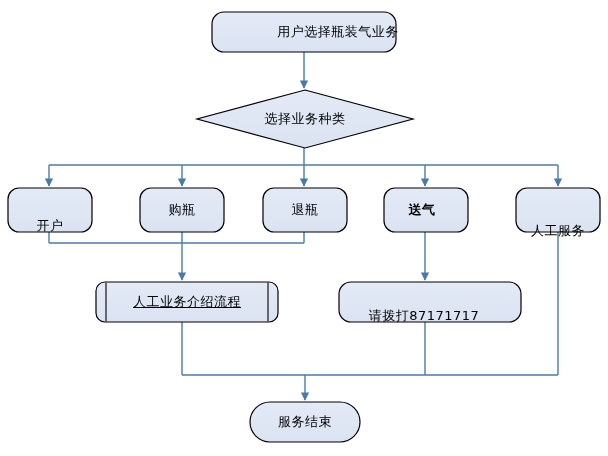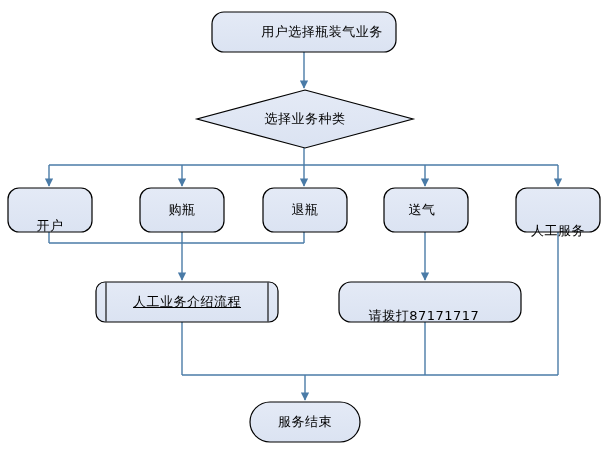--- a/index.html
+++ b/index.html
@@ -94,31 +94,31 @@
     <rect x="96" y="282" width="182" height="40" rx="9" ry="9" fill="url(#nodeFill)" stroke="#000000" stroke-width="1.2"></rect>
     <line x1="106" y1="282.5" x2="106" y2="321.5" stroke="#000000" stroke-width="1.1"></line>
     <line x1="268" y1="282.5" x2="268" y2="321.5" stroke="#000000" stroke-width="1.1"></line>
 
     <rect x="339" y="282" width="182" height="40" rx="12" ry="12" fill="url(#nodeFill)" stroke="#000000" stroke-width="1.2"></rect>
 
     <rect x="250" y="402" width="110" height="40" rx="20" ry="20" fill="url(#nodeFill)" stroke="#000000" stroke-width="1.2"></rect>
   </g>
 </svg>
 
-<div class="node-label" style="left:212px; top:12px; width:220px; height:40px;">用户选择瓶装气业务</div>
+<div class="node-label" style="left:212px; top:12px; width:220px; height:40px;padding-left:16px;">用户选择瓶装气业务</div>
 
 <div class="node-label" style="left:197px; top:90px; width:216px; height:58px;">选择业务种类</div>
 
 <div class="node-label" style="left:8px; top:204px; width:84px; height:44px;">开户</div>
 
 <div class="node-label" style="left:140px; top:188px; width:84px; height:44px;border-radius:17px;">购瓶</div>
 
 <div class="node-label" style="left:263px; top:188px; width:84px; height:44px;">退瓶</div>
 
-<div class="node-label" style="left:384px; top:188px; width:76px; height:44px;">送气</div>
+<div class="node-label" style="left:384px; top:188px; width:76px; height:44px;font-weight:bold;">送气</div>
 
 <div class="node-label" style="left:516px; top:188px; width:84px; height:44px;margin-top:21px;">人工服务</div>
 
 <div class="node-label" style="left:106px; top:282px; width:162px; height:40px;text-decoration:underline;">人工业务介绍流程</div>
 
 <div class="node-label" style="left:333px; top:282px; width:182px; height:40px;margin-top:14px;">请拨打87171717</div>
 
 <div class="node-label" style="left:250px; top:402px; width:110px; height:40px;">服务结束</div>
 
 </body></html>

